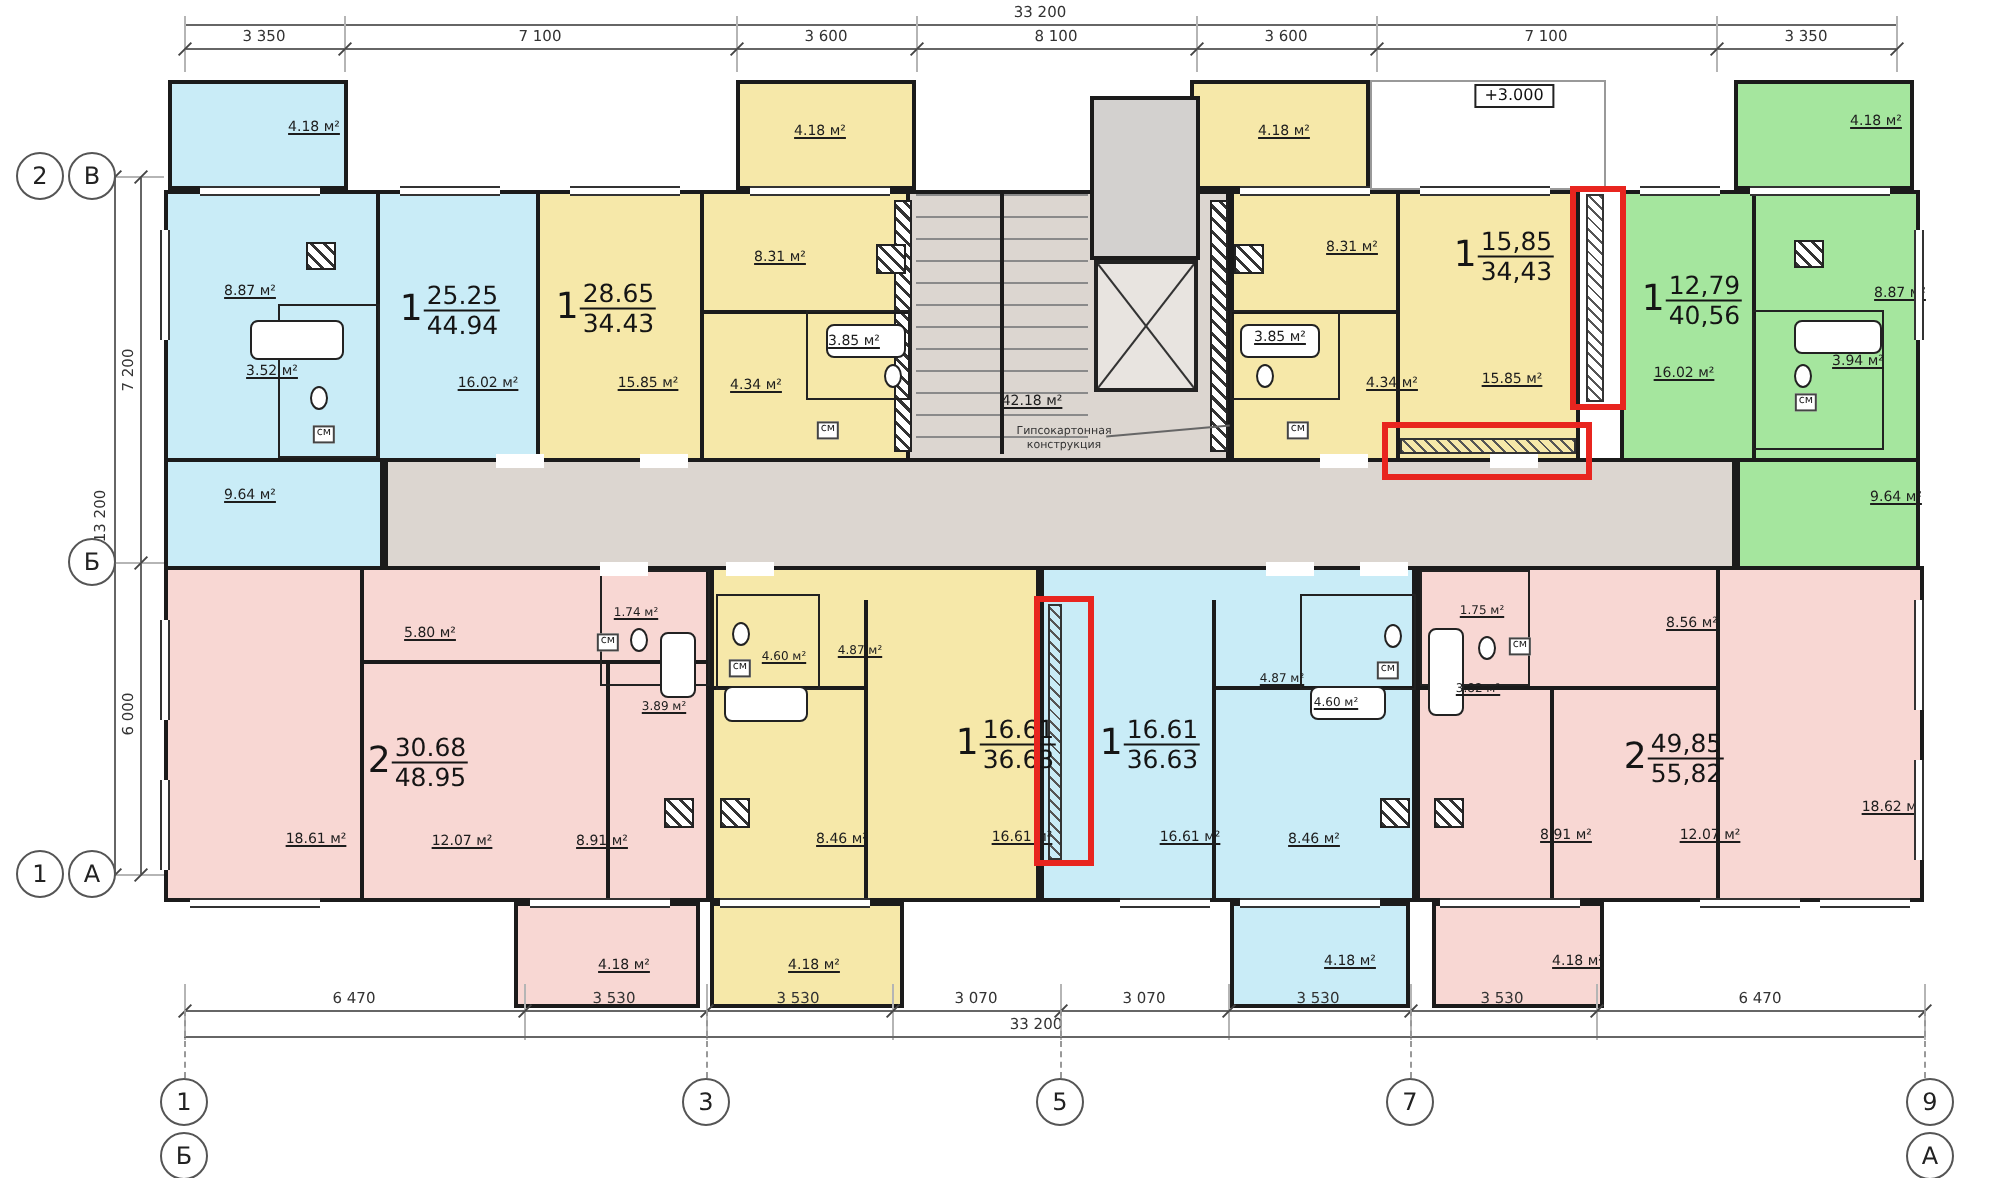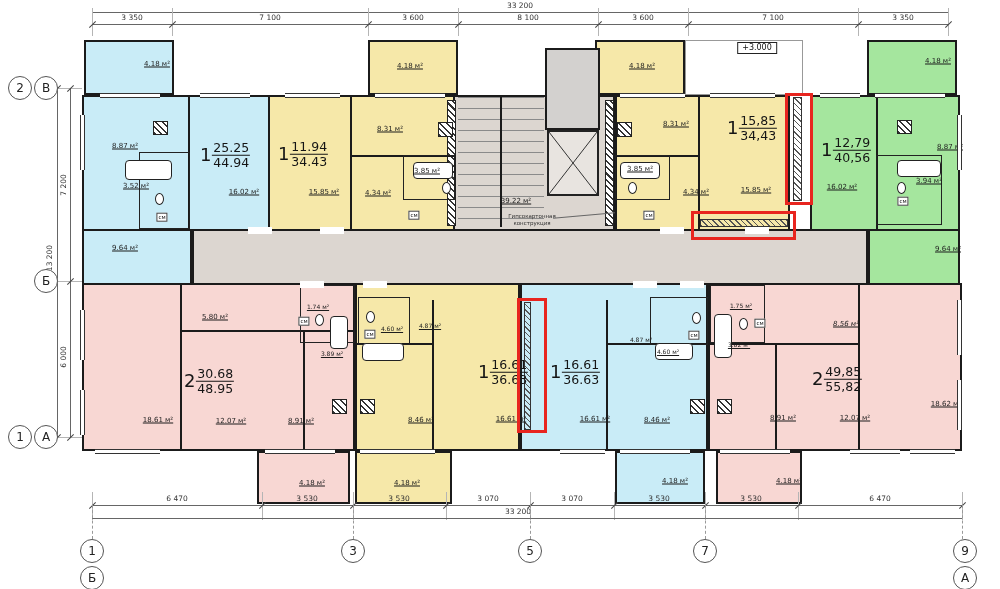--- a/index.html
+++ b/index.html
@@ -161,39 +161,39 @@
   <div class="red" style="left:785px;top:93px;width:28px;height:112px;"></div>
   <div class="red" style="left:691px;top:211px;width:105px;height:29px;"></div>
   <div class="red" style="left:517px;top:298px;width:30px;height:135px;"></div>
 
   <div class="note" style="left:573px;top:76px;">
     <div>Мусоро-</div>
       <div>сборная</div>
       <div>камера</div>
   </div>
   <div class="rl" style="left:573px;top:98px;font-size:6px;">4.25 м²</div>
-  <div class="rl" style="left:516px;top:201px;">39.22 м²</div>
+  <div class="rl" style="left:516px;top:201px;">42.18 м²</div>
   <div class="note" style="left:532px;top:220px;">
     <div>Гипсокартонная</div>
       <div>конструкция</div>
   </div>
   <div class="lead" style="left:553px;top:215px;width:62px;transform:rotate(-5deg);"></div>
   <div class="elev" style="left:757px;top:48px;">+3.000</div>
 
   <div class="apt" style="left:225px;top:155px;">
       <span class="n">1</span>
       <span class="frac">
         <span class="top">25.25</span>
         <span>44.94</span>
       </span>
     </div>
   <div class="apt" style="left:303px;top:154px;">
       <span class="n">1</span>
       <span class="frac">
-        <span class="top">11.94</span>
+        <span class="top">28.65</span>
         <span>34.43</span>
       </span>
     </div>
   <div class="apt" style="left:752px;top:128px;">
       <span class="n">1</span>
       <span class="frac">
         <span class="top">15,85</span>
         <span>34,43</span>
       </span>
     </div>
@@ -273,21 +273,21 @@
   <div class="rl" style="left:407px;top:483px;">4.18 м²</div>
   <div class="rl" style="left:641px;top:340px;font-size:6px;">4.87 м²</div>
   <div class="rl" style="left:668px;top:352px;font-size:6px;">4.60 м²</div>
   <div class="sm" style="left:694px;top:335px;">см</div>
   <div class="rl" style="left:657px;top:420px;">8.46 м²</div>
   <div class="rl" style="left:595px;top:419px;">16.61 м²</div>
   <div class="rl" style="left:675px;top:481px;">4.18 м²</div>
   <div class="rl" style="left:741px;top:306px;font-size:6px;">1.75 м²</div>
   <div class="sm" style="left:760px;top:323px;">см</div>
   <div class="rl" style="left:739px;top:345px;font-size:6px;">3.82 м²</div>
-  <div class="rl" style="left:846px;top:324px;font-style:italic;">8.56 м²</div>
+  <div class="rl" style="left:846px;top:312px;">8.56 м²</div>
   <div class="rl" style="left:783px;top:418px;">8.91 м²</div>
   <div class="rl" style="left:855px;top:418px;">12.07 м²</div>
   <div class="rl" style="left:946px;top:404px;">18.62 м²</div>
   <div class="rl" style="left:789px;top:481px;">4.18 м²</div>
 
   <div class="dimline" style="left:92px;top:12px;width:856px;height:1px;"></div>
   <div class="dim" style="left:520px;top:6px;">33 200</div>
   <div class="dimline" style="left:92px;top:24px;width:856px;height:1px;"></div>
   <div class="ext" style="left:92px;top:8px;width:1px;height:28px;"></div>
   <div class="ext" style="left:172px;top:8px;width:1px;height:28px;"></div>

